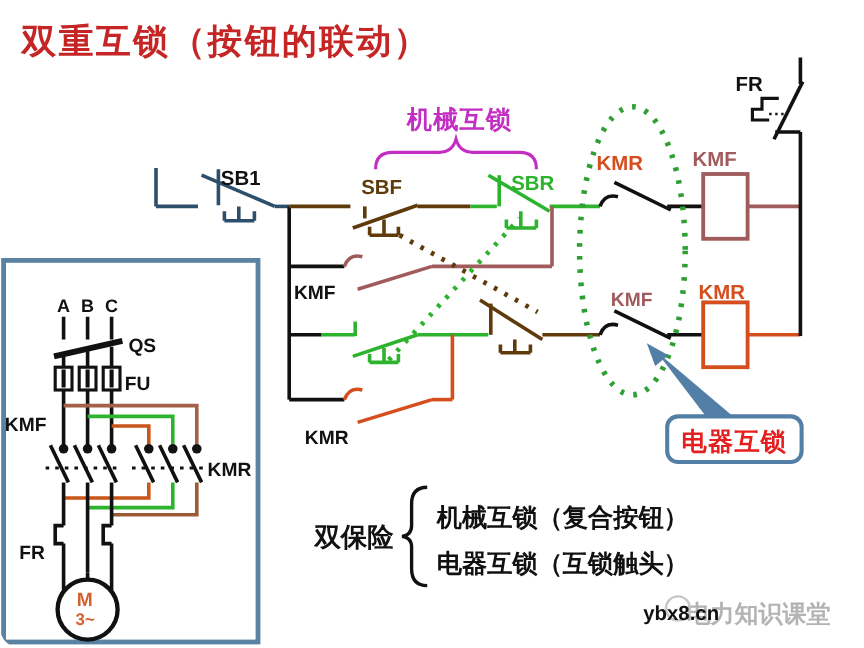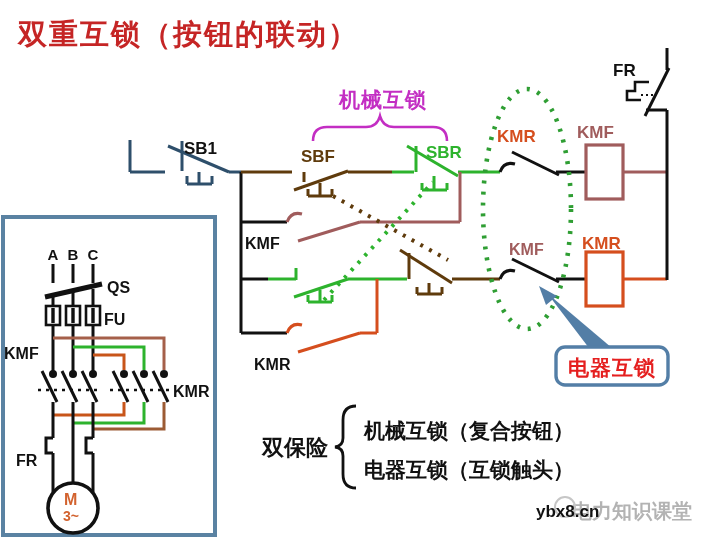--- a/index.html
+++ b/index.html
@@ -1,16 +1,16 @@
 <!DOCTYPE html>
 <html><head>
 <meta charset="utf-8">
 <style>
   html,body{margin:0;padding:0;background:#ffffff;}
-  .stage{position:relative;width:720px;height:540px;background:#ffffff;overflow:hidden;}
+  .stage{position:relative;width:720px;height:540px;background:#ffffff;overflow:hidden;border-radius:17px;}
   svg{display:block;}
   text{user-select:none;}
   .lat{font-family:"Liberation Sans",sans-serif;font-weight:bold;}
   .cjkserif{font-family:"Liberation Serif",serif;font-weight:bold;}
   .cjksans{font-family:"Liberation Sans",sans-serif;font-weight:bold;}
   .t-title{font-size:29px;letter-spacing:2px;fill:#c52525;}
   .t-mech{font-size:21px;fill:#c32ec3;letter-spacing:1px;}
   .t-callout{font-size:21px;fill:#e51f1f;letter-spacing:1px;}
   .t-note{font-size:22px;fill:#111;}
   .t-noteline{font-size:21px;fill:#111;}

